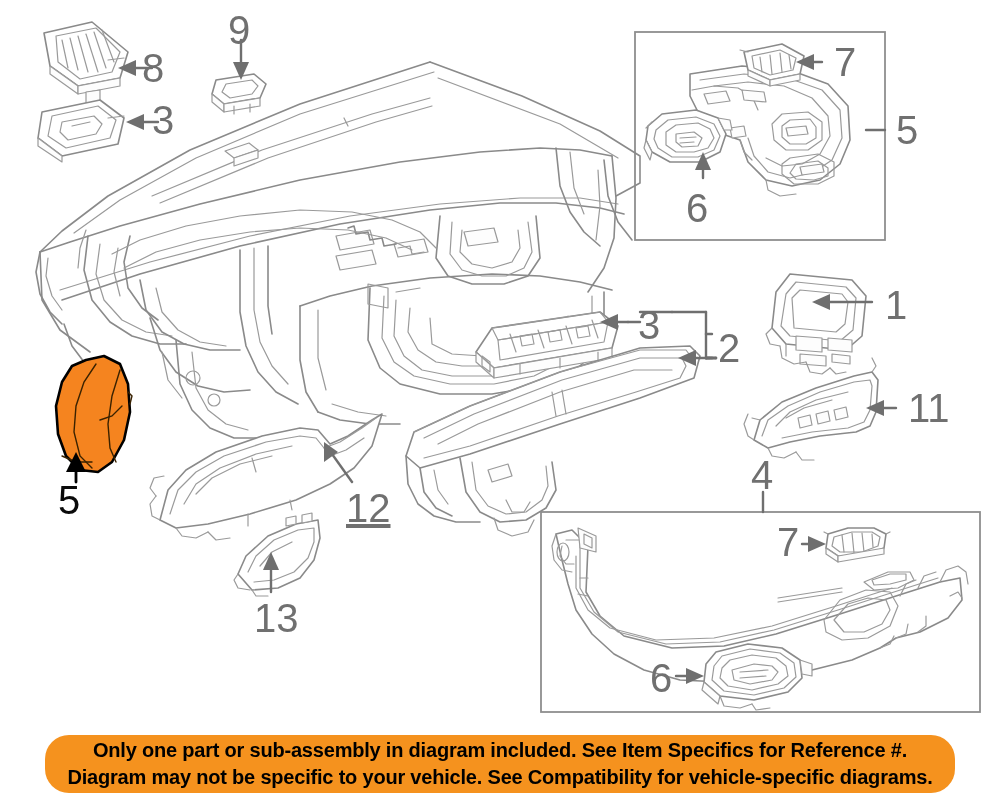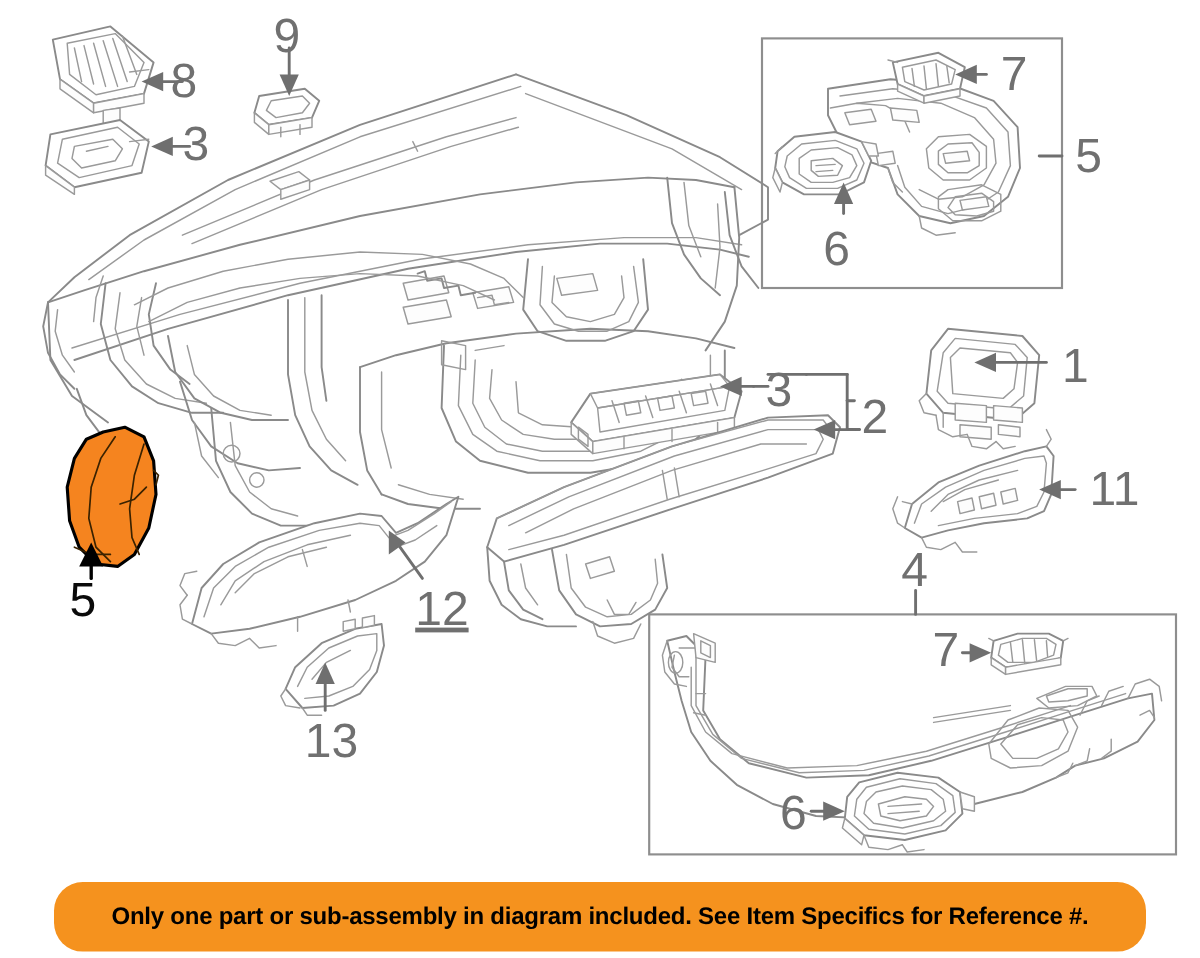--- a/index.html
+++ b/index.html
@@ -521,15 +521,16 @@
   <div class="callout-num" style="left:152px; top:100px;">3</div>
   <div class="callout-num" style="left:908px; top:388px;">11</div>
   <div class="callout-num" style="left:346px; top:488px;text-decoration:underline;">12</div>
   <div class="callout-num" style="left:254px; top:598px;">13</div>
   <div class="callout-num highlight" style="left:58px; top:480px;">5</div>
   <div class="callout-num" style="left:650px; top:658px;">6</div>
   <div class="callout-num" style="left:777px; top:522px;">7</div>
 
   <div id="banner">
     <div class="banner-line">Only one part or sub-assembly in diagram included. See Item Specifics for Reference #.</div>
+    <div class="banner-line">Diagram may not be specific to your vehicle. See Compatibility for vehicle-specific diagrams.</div>
   </div>
 
 </div>
 
 </body></html>

